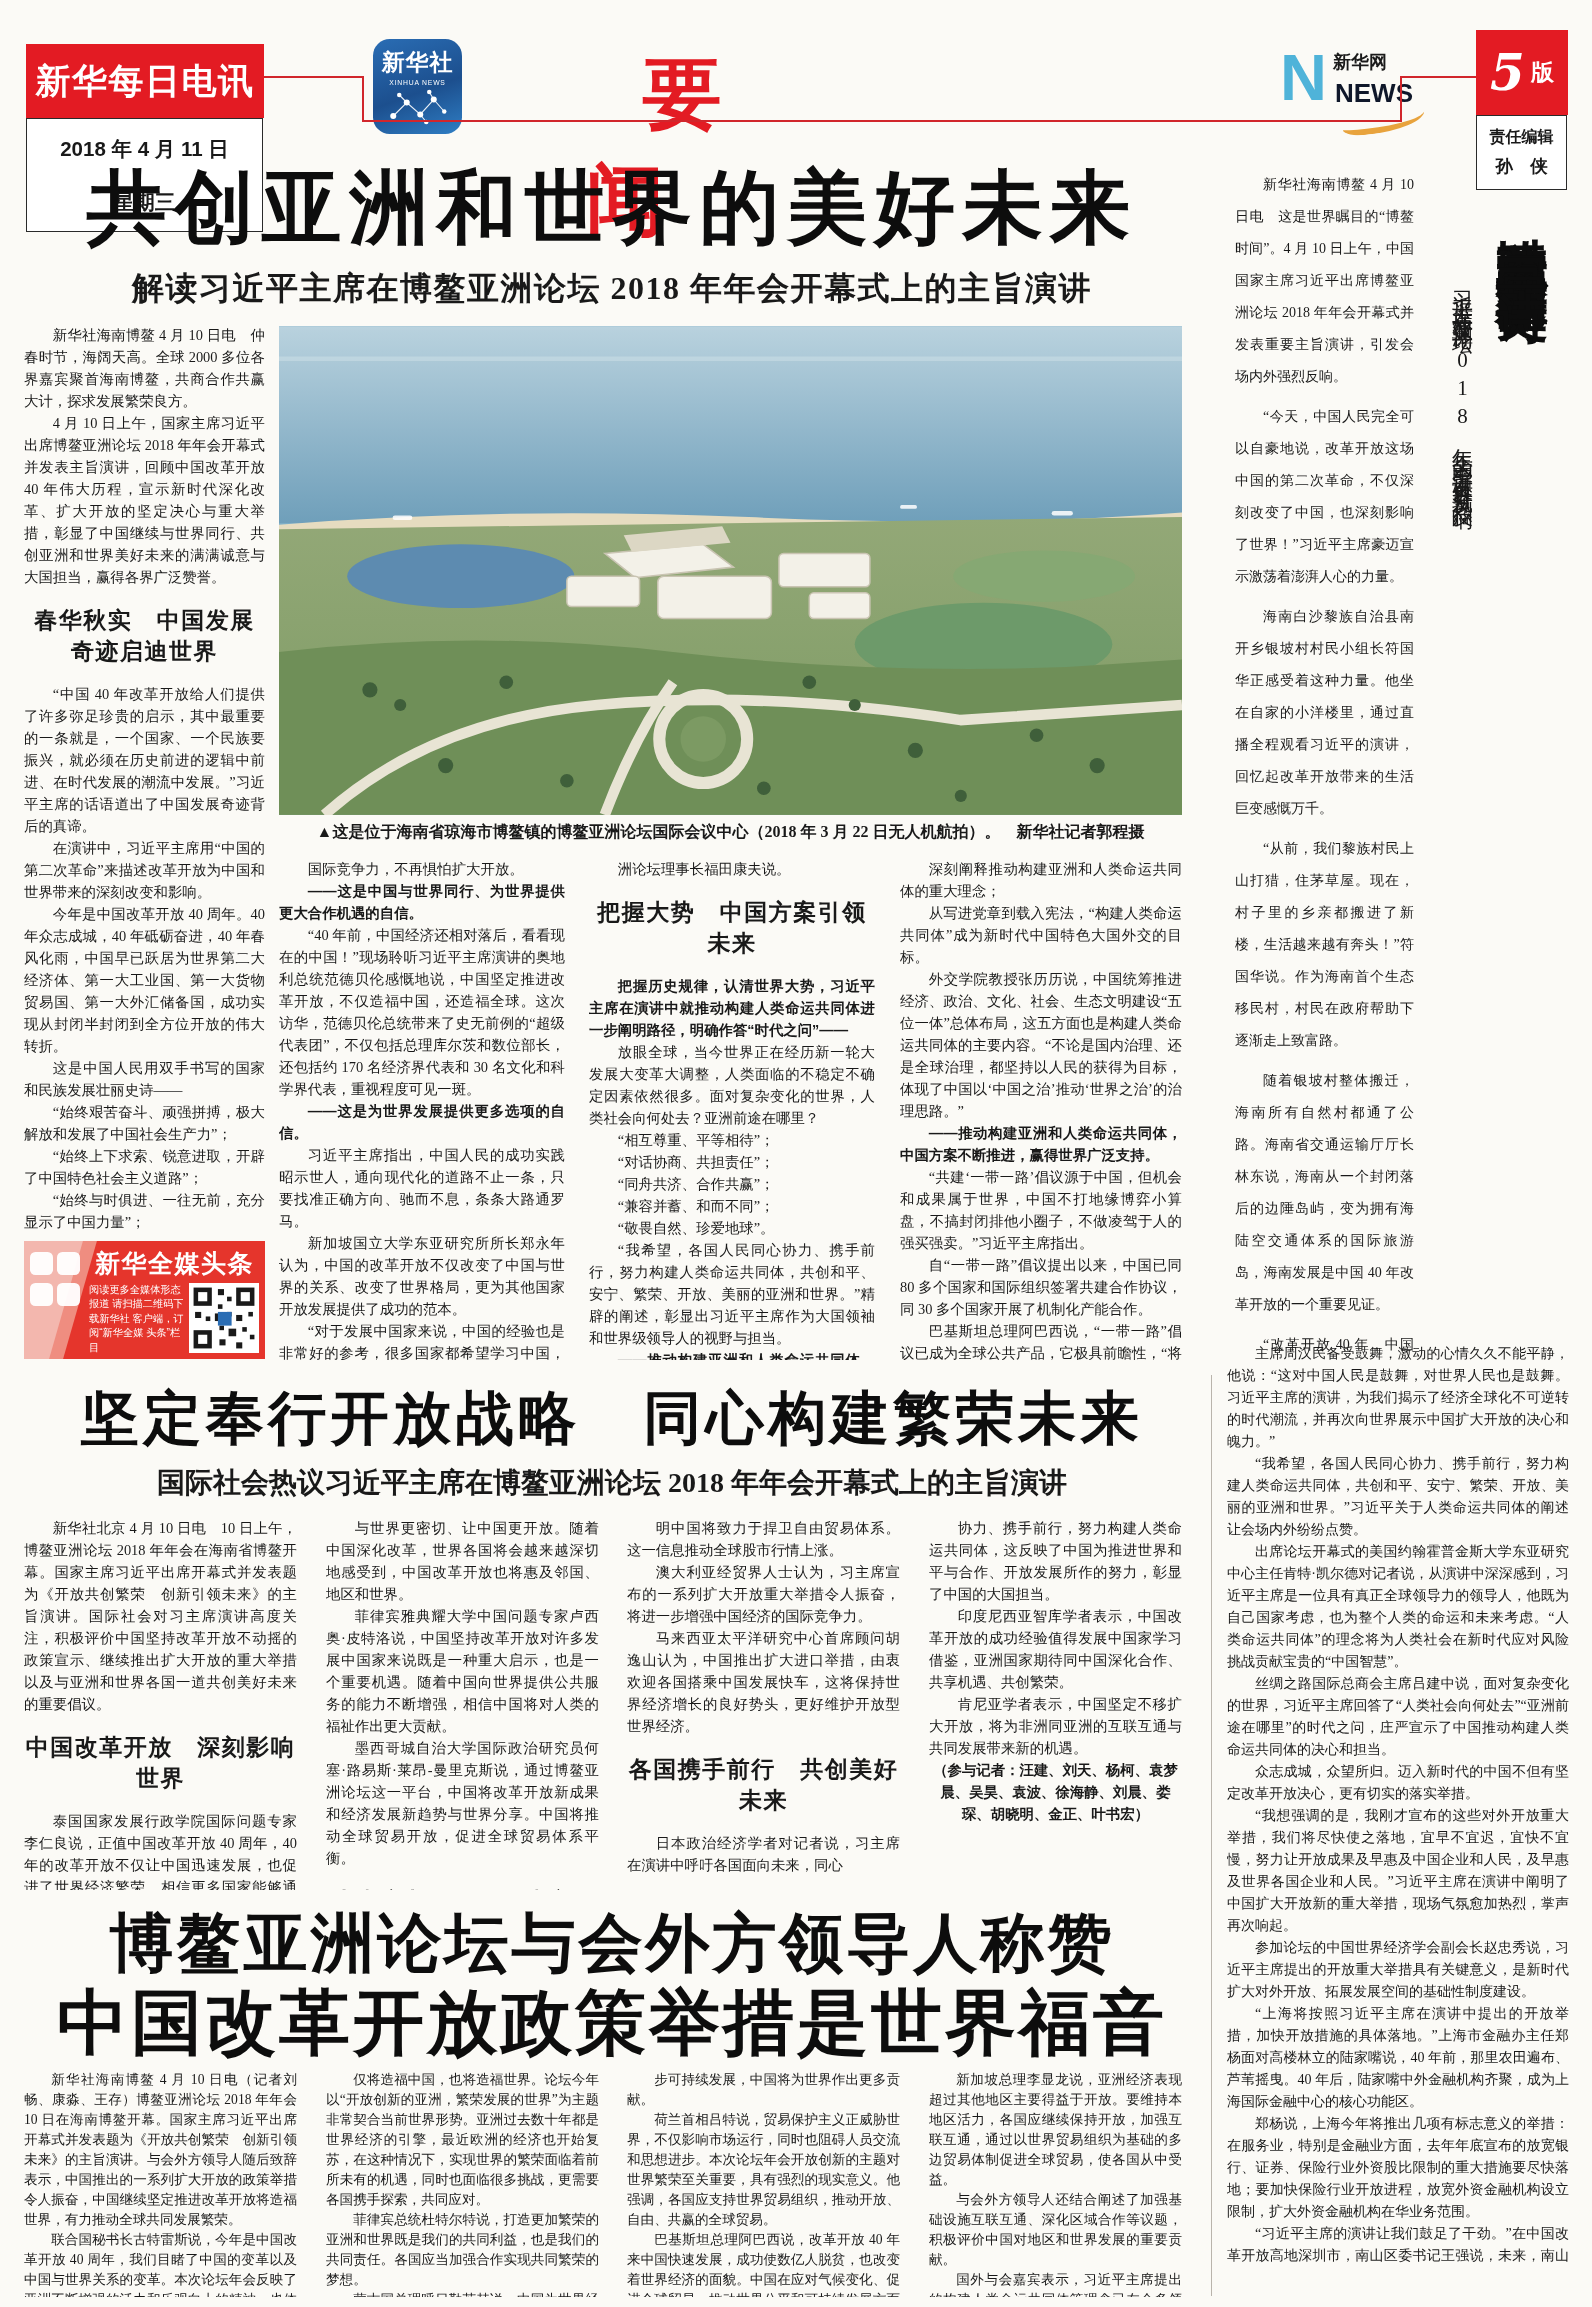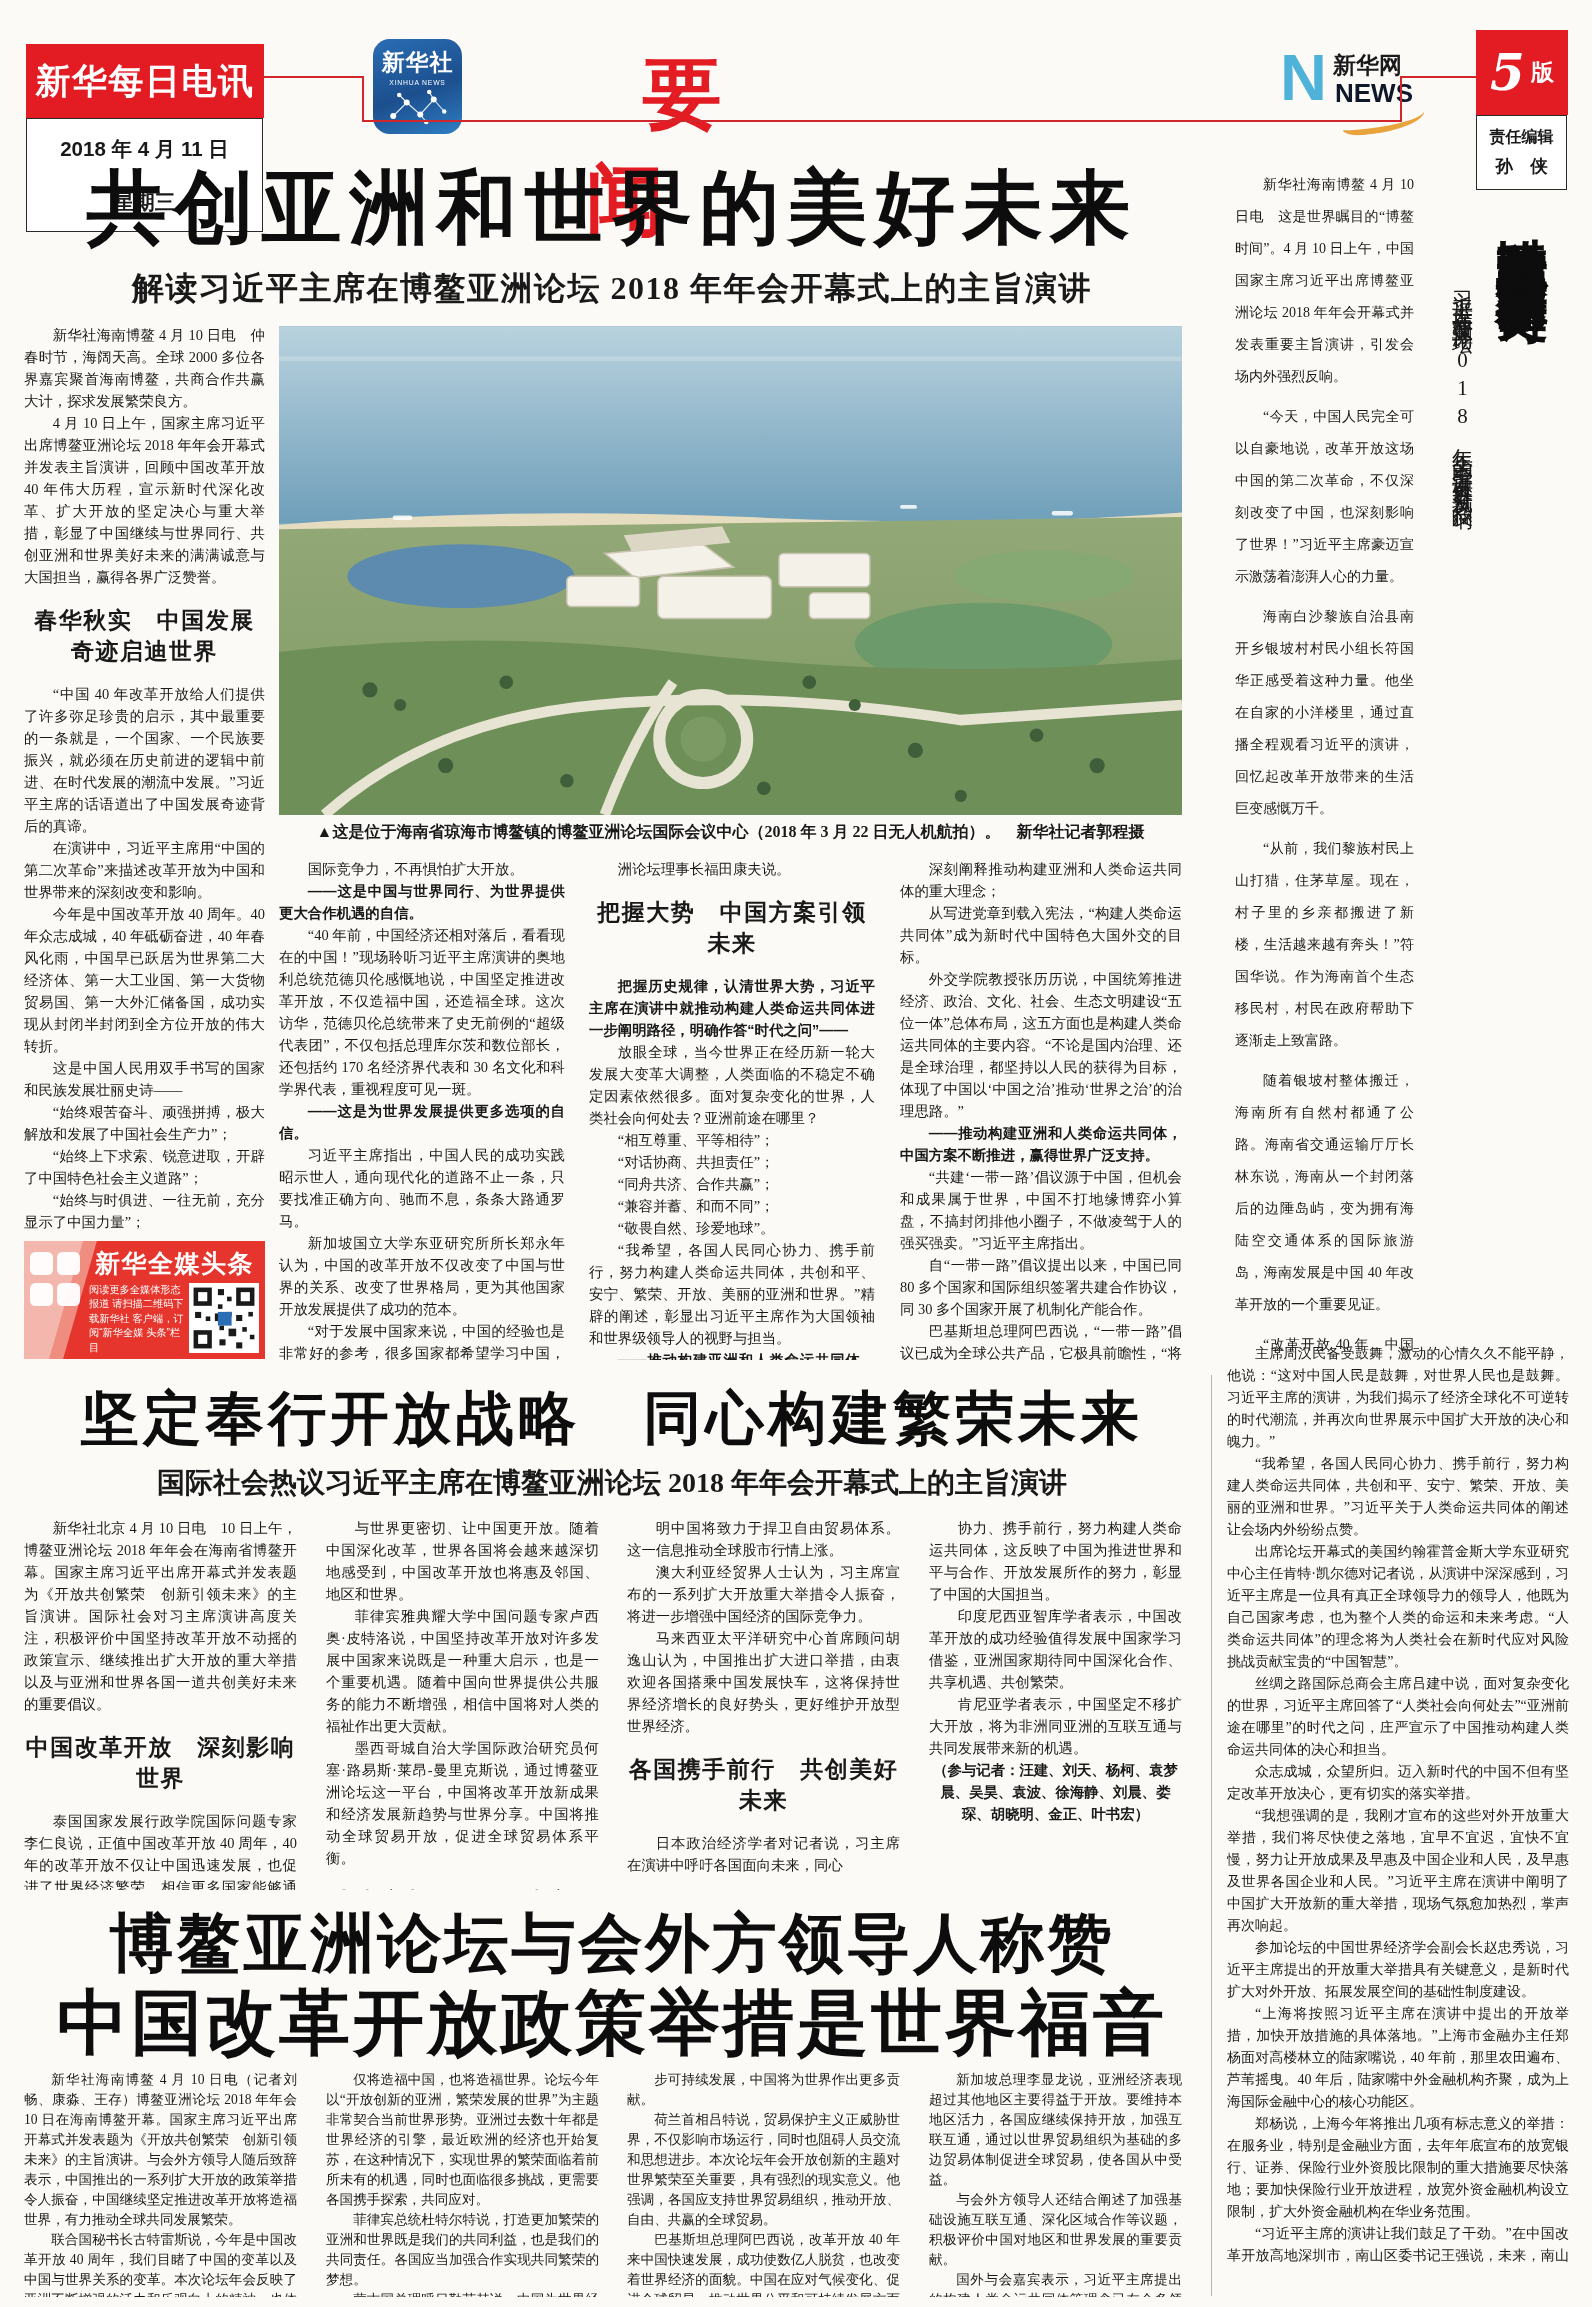--- a/index.html
+++ b/index.html
@@ -17,21 +17,21 @@
     background:linear-gradient(160deg,#2a6db4 0%,#1c4f8e 55%,#2f7ec4 100%);color:#fff;
     display:flex;flex-direction:column;align-items:center;padding-top:7.6px;box-sizing:border-box;}
   .app-icon .an{font-size:23px;font-weight:900;letter-spacing:0.8px;}
   .app-icon .ae{font-size:6.8px;letter-spacing:0.8px;font-family:"Liberation Sans",sans-serif;margin-top:1.5px;}
   .section-title{position:absolute;left:470px;top:13.6px;width:424px;height:106px;color:#e31b23;
     font-size:79px;font-weight:900;text-align:center;letter-spacing:114px;text-indent:114px;
     font-family:"DejaVu Serif",serif;line-height:106px;margin-top:27px;}
   .net-logo{position:absolute;left:1280px;top:45px;width:159px;height:80px;}
   .net-logo .nl-n{position:absolute;left:0;top:0;font-size:65px;font-weight:900;color:#4fb3d9;
     font-family:"Liberation Sans",sans-serif;line-height:65px;}
-  .net-logo .nl-cn{position:absolute;left:53px;top:4.5px;font-size:23px;font-weight:900;color:#1a1a1a;}
+  .net-logo .nl-cn{position:absolute;left:53px;top:4.5px;font-size:18px;font-weight:900;color:#1a1a1a;}
   .net-logo .nl-ews{position:absolute;left:55px;top:33px;font-size:26px;font-weight:900;color:#0f172a;
     font-family:"Liberation Sans",sans-serif;}
   .net-logo .nl-swoosh{position:absolute;left:62px;top:62px;width:83px;height:19.7px;border:0;
     border-bottom:6px solid #e8a33d;border-radius:0 0 100% 40%;transform:rotate(-6deg);}
   .page-badge{position:absolute;left:1476px;top:30px;width:92px;height:85px;background:#e31b23;color:#fff;
     display:flex;align-items:center;justify-content:center;gap:6px;}
   .page-badge .num{font-size:50px;font-weight:900;font-family:"DejaVu Serif",serif;font-style:italic;}
   .page-badge .unit{font-size:23px;font-weight:700;}
   .editor-box{position:absolute;left:1476px;top:115px;width:89px;height:73px;background:#fff;border:1.5px solid #2a2a2a;
     display:flex;flex-direction:column;align-items:center;justify-content:center;gap:6px;}

